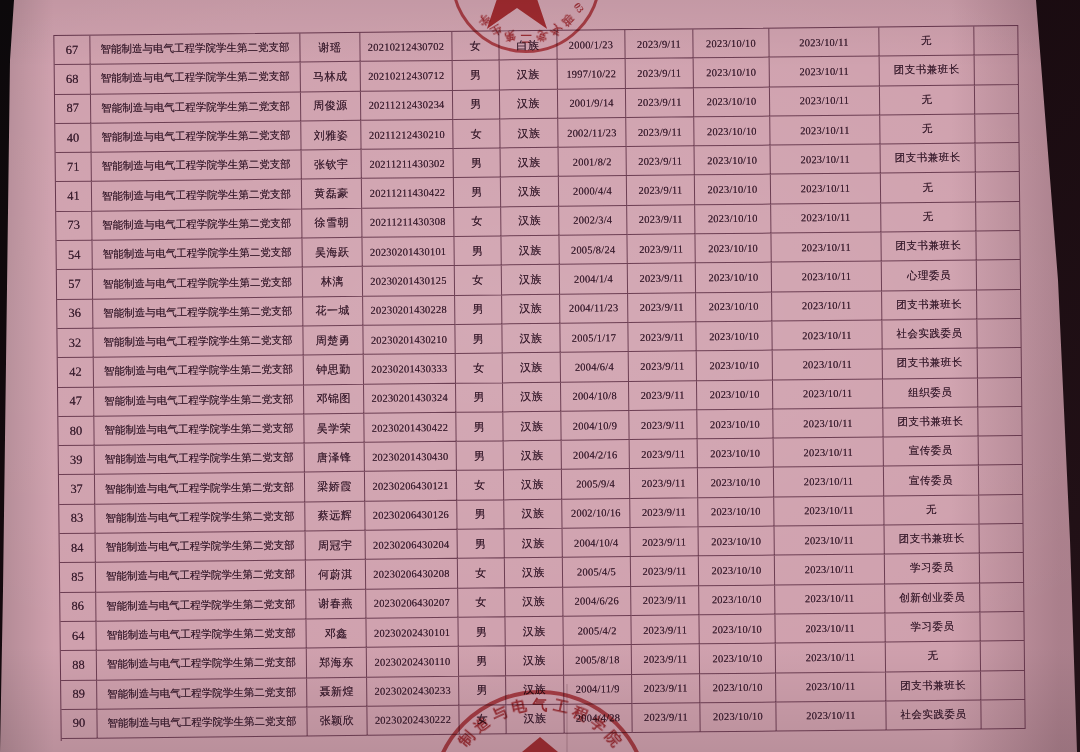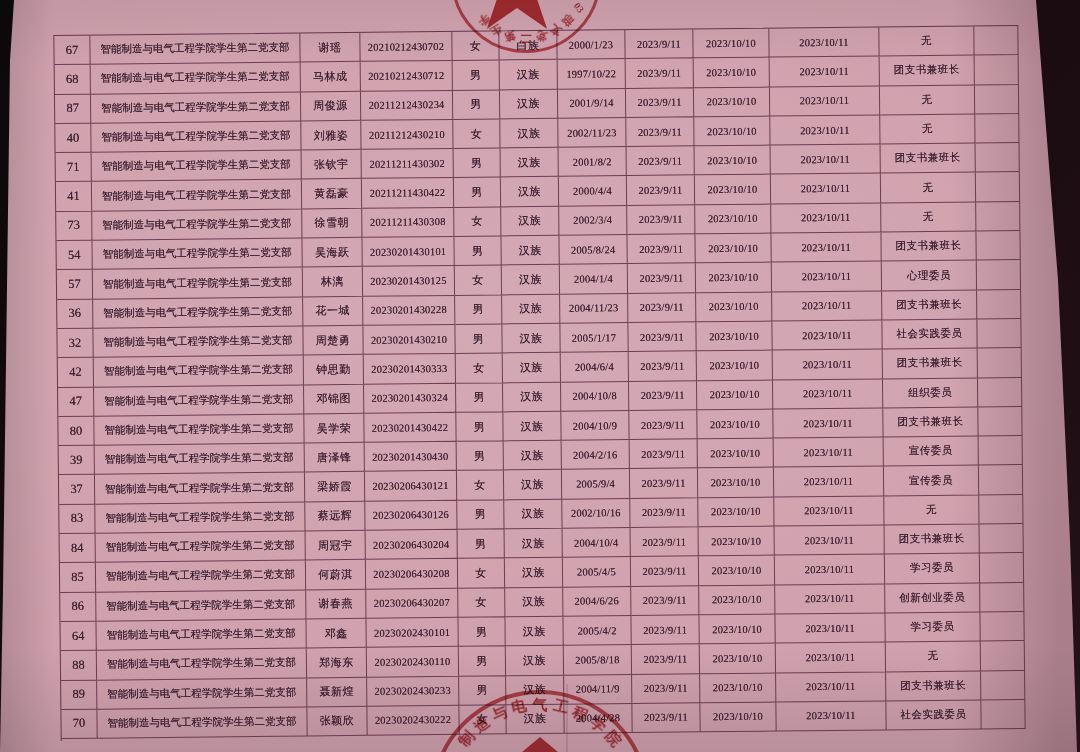--- a/index.html
+++ b/index.html
@@ -375,21 +375,21 @@
   <div class="cell c-student_id">20230202430233</div>
   <div class="cell c-gender">男</div>
   <div class="cell c-ethnicity">汉族</div>
   <div class="cell c-birth_date">2004/11/9</div>
   <div class="cell c-date1">2023/9/11</div>
   <div class="cell c-date2">2023/10/10</div>
   <div class="cell c-date3">2023/10/11</div>
   <div class="cell c-position">团支书兼班长</div>
   <div class="cell c-blank"></div>
 
-  <div class="cell c-num">70</div>
+  <div class="cell c-num">90</div>
   <div class="cell c-org">智能制造与电气工程学院学生第二党支部</div>
   <div class="cell c-name">张颖欣</div>
   <div class="cell c-student_id">20230202430222</div>
   <div class="cell c-gender">女</div>
   <div class="cell c-ethnicity">汉族</div>
   <div class="cell c-birth_date">2004/4/28</div>
   <div class="cell c-date1">2023/9/11</div>
   <div class="cell c-date2">2023/10/10</div>
   <div class="cell c-date3">2023/10/11</div>
   <div class="cell c-position">社会实践委员</div>

